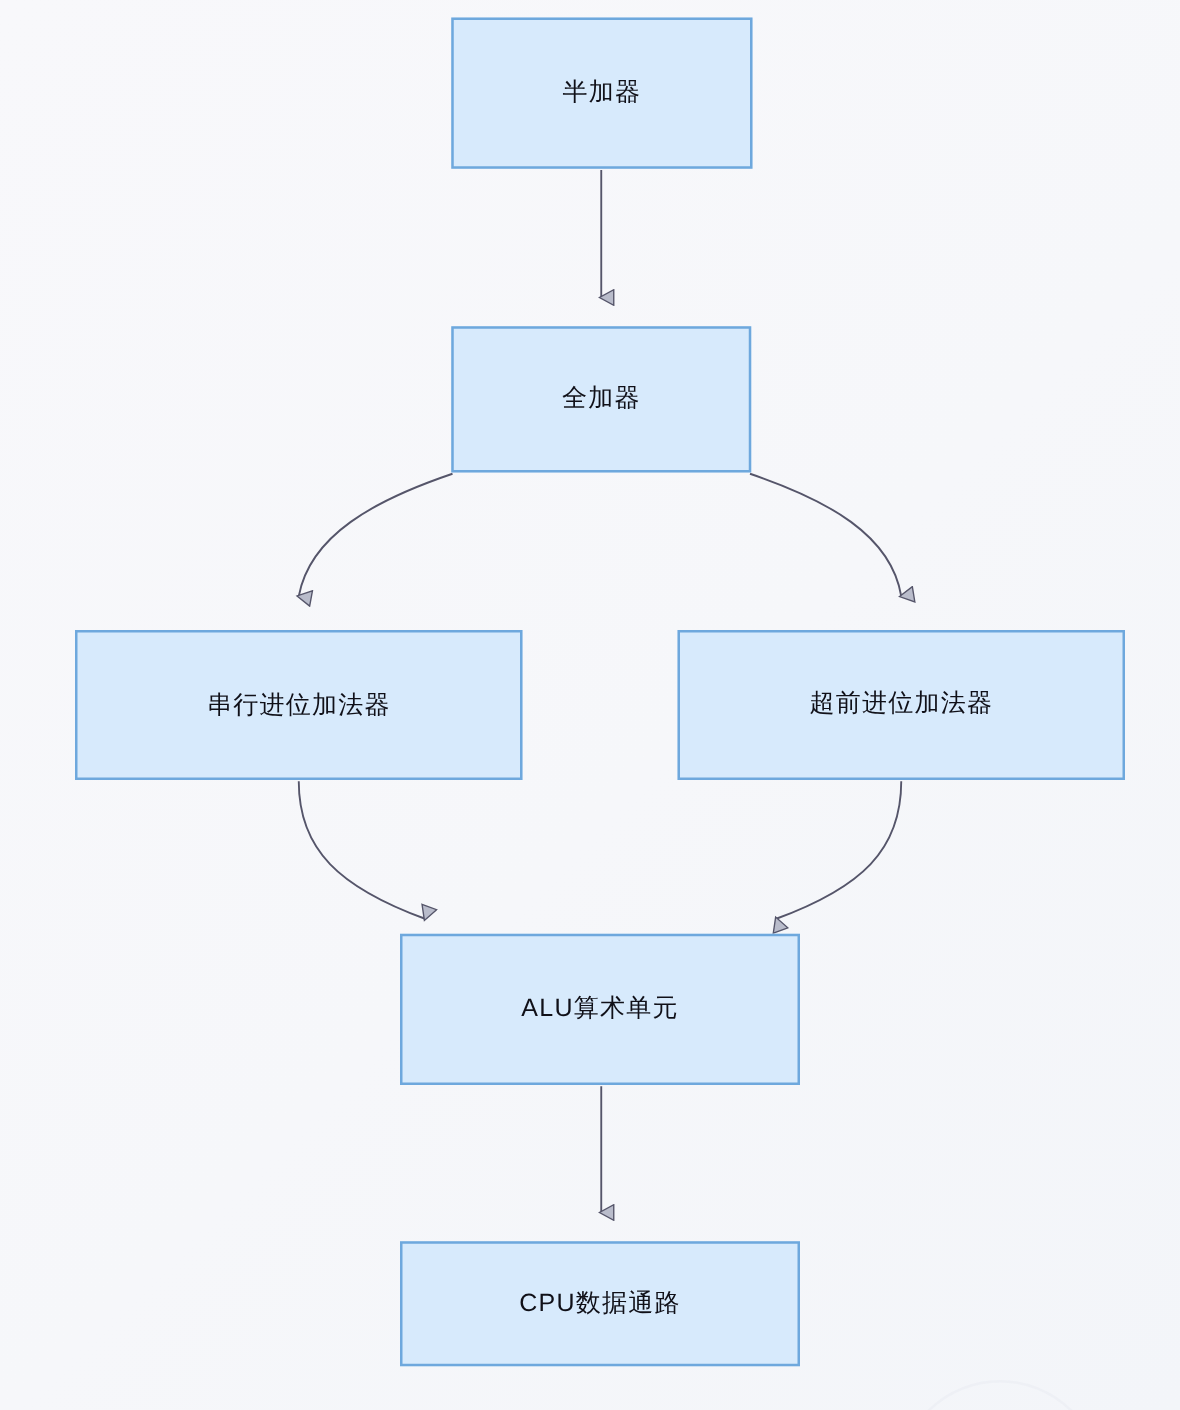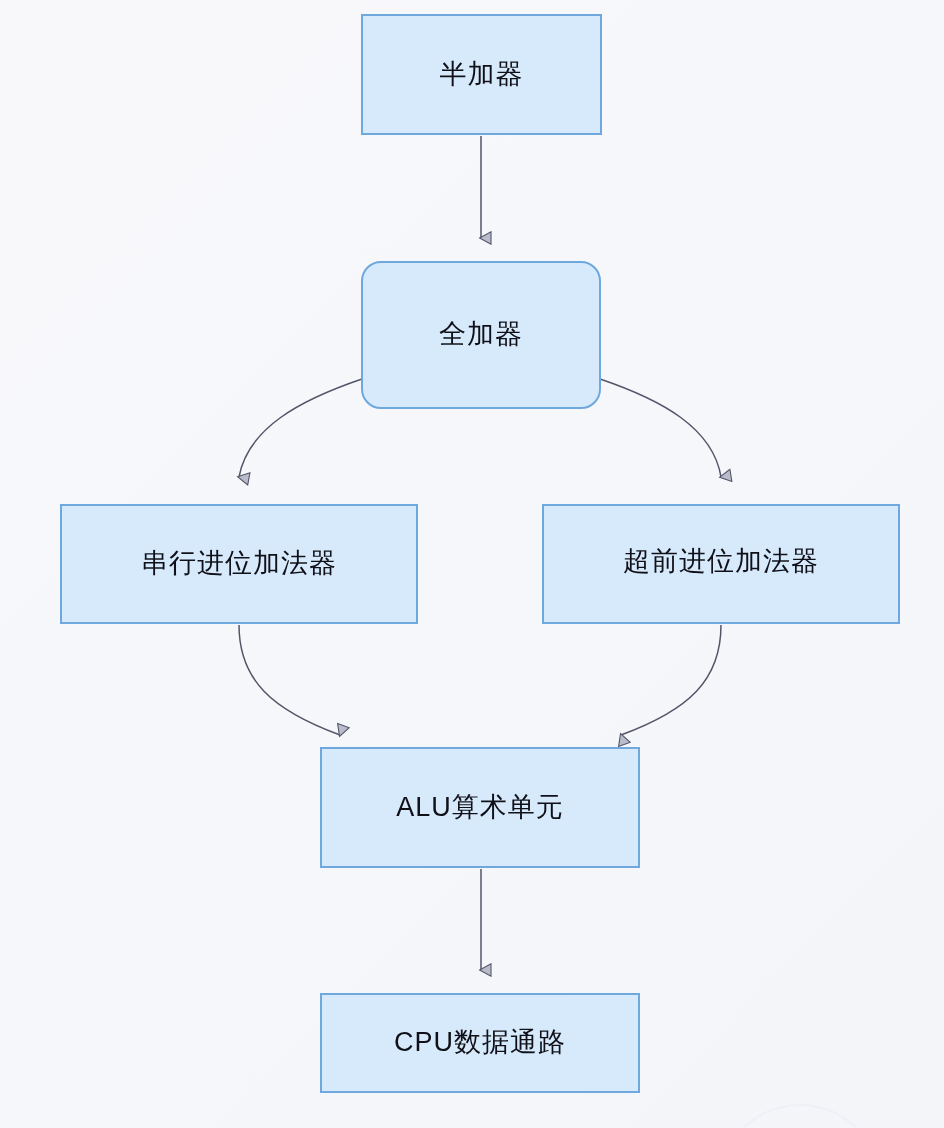--- a/index.html
+++ b/index.html
@@ -33,21 +33,21 @@
     box-sizing: border-box;
     background: #d7eafc;
     border: 2px solid #6ea8dd;
     display: flex;
     align-items: center;
     justify-content: center;
     text-align: center;
   }
   .node-label {
     color: #101018;
-    font-size: 27px;
+    font-size: 20px;
     font-weight: 400;
     letter-spacing: 1px;
     line-height: 1.25;
     white-space: nowrap;
   }
   .watermark-arc {
     position: absolute;
     left: 718px;
     top: 1104px;
     width: 160px;
@@ -91,21 +91,21 @@
 
     <g>
       <path d="M 481 869 L 481 970" fill="none" stroke="#55556a" stroke-width="1.5" marker-end="url(#arrow-down)"></path>
     </g>
   </svg>
 
   <div class="node" style="left: 361px; top: 14px; width: 241px; height: 121px; background: rgb(215, 234, 252); border-color: rgb(110, 168, 221);">
     <span class="node-label">半加器</span>
   </div>
 
-  <div class="node" style="left: 361px; top: 261px; width: 240px; height: 148px; background: rgb(215, 234, 252); border-color: rgb(110, 168, 221); border-radius: 20px;">
+  <div class="node" style="left: 361px; top: 261px; width: 240px; height: 117px; background: rgb(215, 234, 252); border-color: rgb(110, 168, 221);">
     <span class="node-label">全加器</span>
   </div>
 
   <div class="node" style="left: 60px; top: 504px; width: 358px; height: 120px; background: rgb(215, 234, 252); border-color: rgb(110, 168, 221);">
     <span class="node-label">串行进位加法器</span>
   </div>
 
   <div class="node" style="left: 542px; top: 504px; width: 358px; height: 120px; background: rgb(215, 234, 252); border-color: rgb(110, 168, 221); font-family: Liberation Mono, monospace;">
     <span class="node-label">超前进位加法器</span>
   </div>

